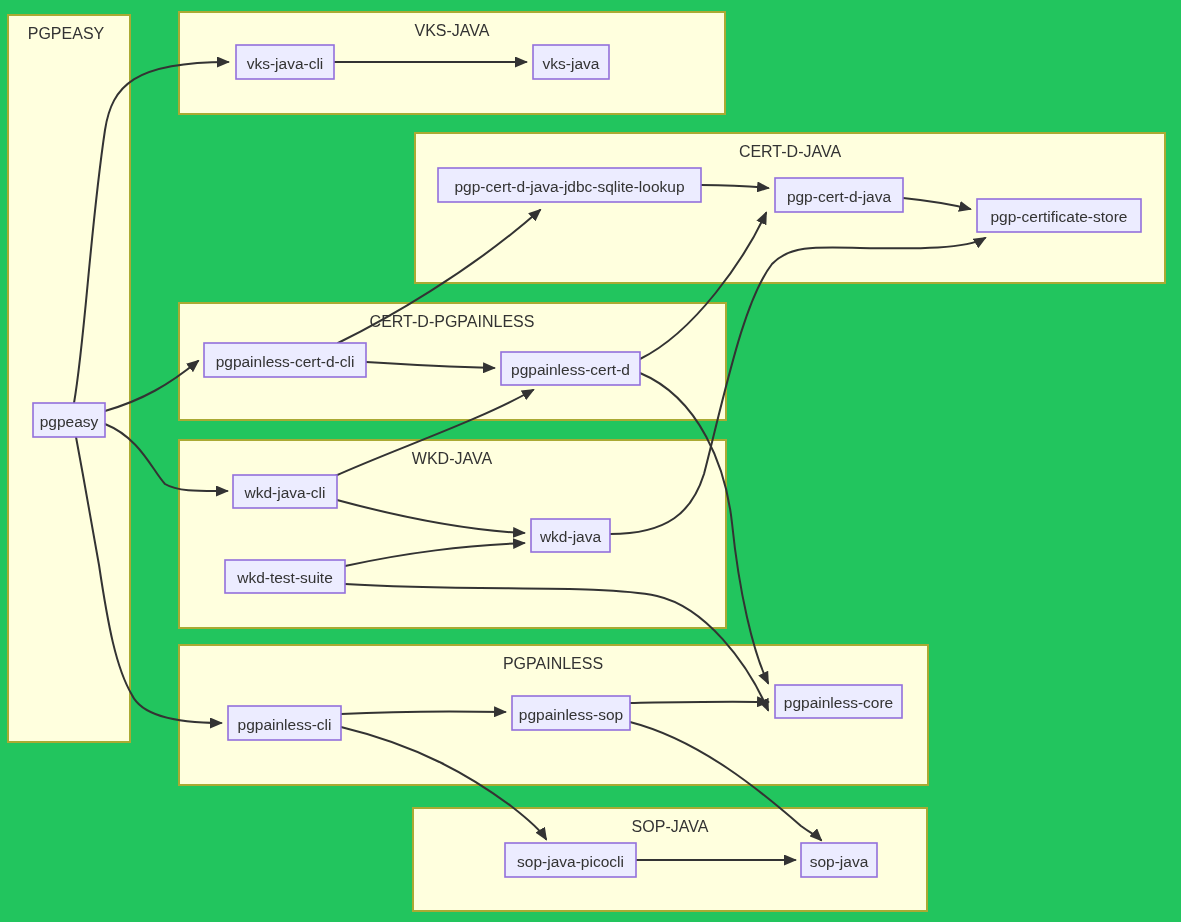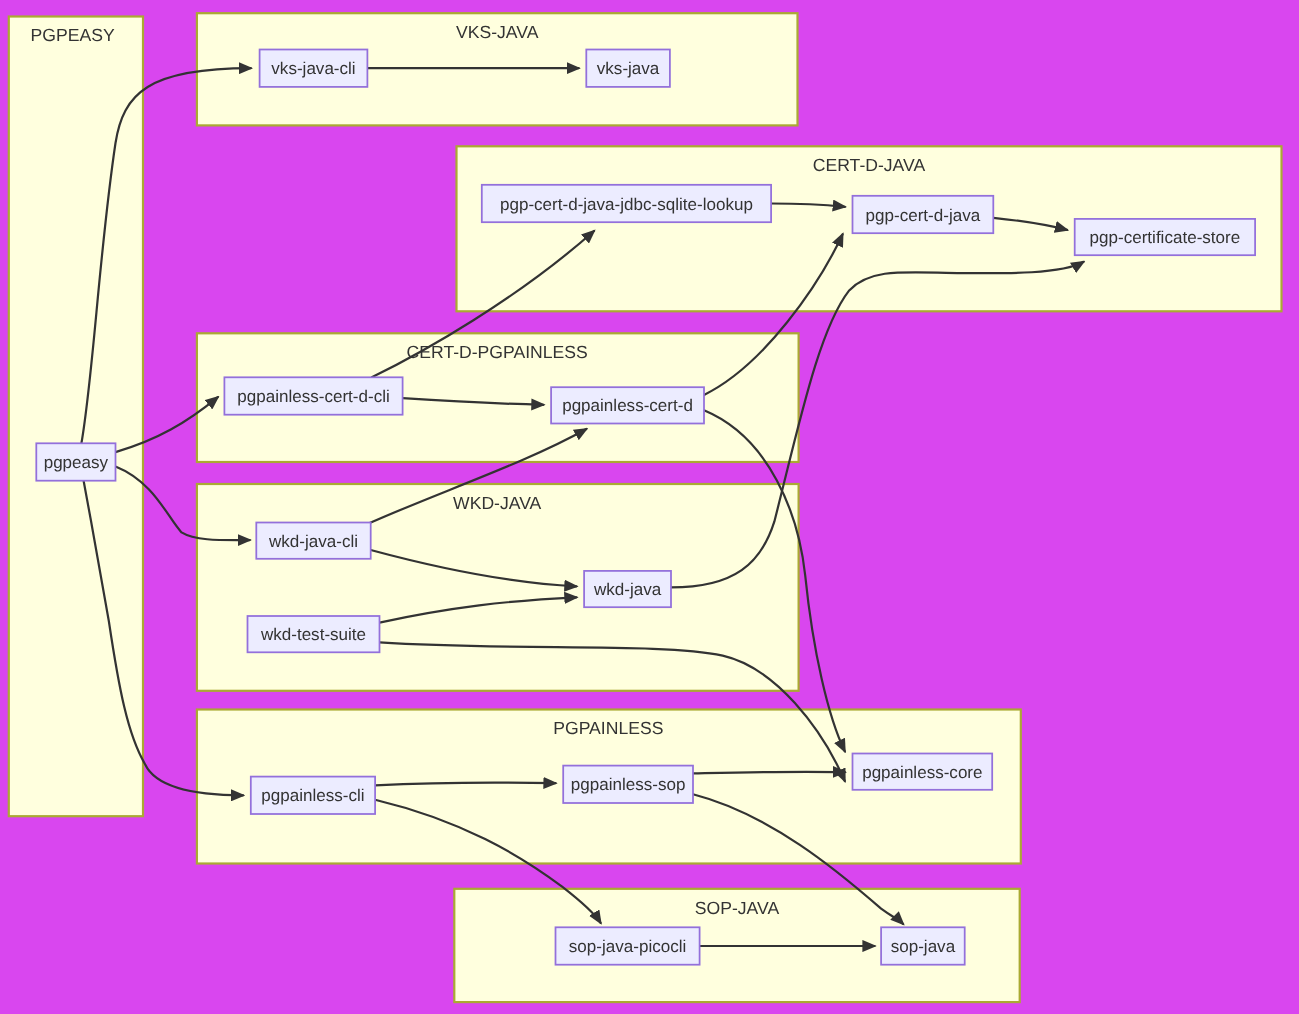--- a/index.html
+++ b/index.html
@@ -4,21 +4,21 @@
 <style>
   html, body {
     margin: 0;
     padding: 0;
     background: #000000;
   }
   .canvas {
     position: relative;
     width: 1181px;
     height: 922px;
-    background: #d946ef;
+    background: #22c55e;
     overflow: hidden;
     font-family: "Liberation Sans", "DejaVu Sans", sans-serif;
   }
   svg text {
     font-family: "Liberation Sans", "DejaVu Sans", sans-serif;
     user-select: none;
   }
   .cluster-rect { stroke-width: 2px; }
   .node-rect   { stroke-width: 1.6px; }
   .edge-path   { fill: none; stroke-width: 2px; stroke-linecap: round; }

